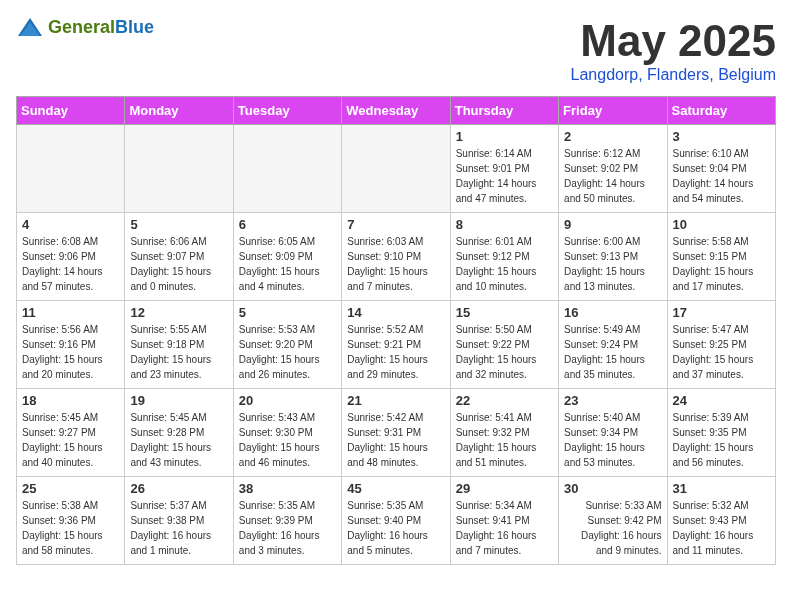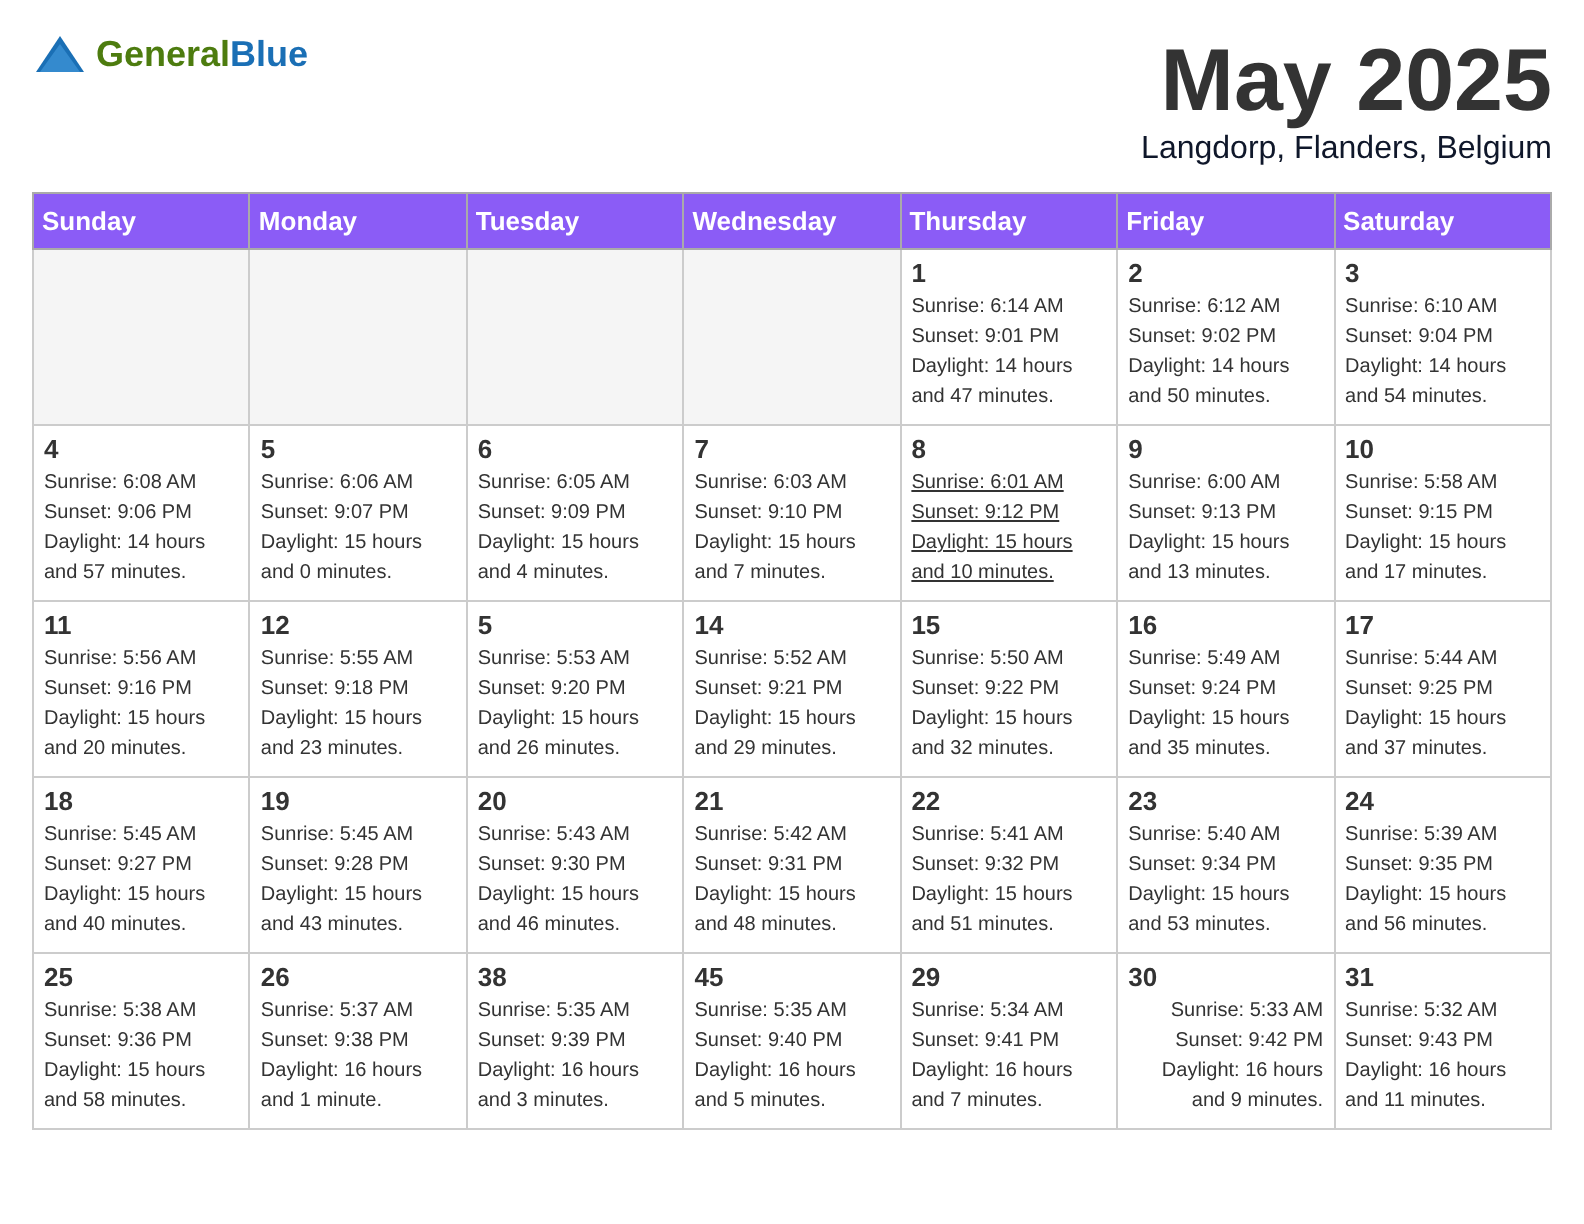--- a/index.html
+++ b/index.html
@@ -28,29 +28,29 @@
     .title-block {
       text-align: right;
     }
     .month-title {
       font-size: 44px;
       font-weight: bold;
       color: #333;
     }
     .location-title {
       font-size: 16px;
-      color: #0f172a;
+      color: #1d4ed8;
     }
     table {
       width: 100%;
       border-collapse: collapse;
       table-layout: fixed;
     }
     th {
-      background-color: #8b5cf6;
+      background-color: #d946ef;
       color: #fff;
       font-size: 13px;
       font-weight: bold;
       padding: 6px 4px;
       text-align: left;
       border: 1px solid #aaa;
     }
     td {
       vertical-align: top;
       border: 1px solid #ccc;
@@ -161,21 +161,21 @@
         </td>
         <td>
           <div class="day-number">7</div>
           <div class="day-info" style="white-space: pre-line;">Sunrise: 6:03 AM
 Sunset: 9:10 PM
 Daylight: 15 hours
 and 7 minutes.</div>
         </td>
         <td>
           <div class="day-number">8</div>
-          <div class="day-info" style="white-space: pre-line; text-decoration: underline;">Sunrise: 6:01 AM
+          <div class="day-info" style="white-space: pre-line;">Sunrise: 6:01 AM
 Sunset: 9:12 PM
 Daylight: 15 hours
 and 10 minutes.</div>
         </td>
         <td>
           <div class="day-number">9</div>
           <div class="day-info" style="white-space: pre-line;">Sunrise: 6:00 AM
 Sunset: 9:13 PM
 Daylight: 15 hours
 and 13 minutes.</div>
@@ -226,21 +226,21 @@
         </td>
         <td>
           <div class="day-number">16</div>
           <div class="day-info" style="white-space: pre-line;">Sunrise: 5:49 AM
 Sunset: 9:24 PM
 Daylight: 15 hours
 and 35 minutes.</div>
         </td>
         <td>
           <div class="day-number">17</div>
-          <div class="day-info" style="white-space: pre-line;">Sunrise: 5:44 AM
+          <div class="day-info" style="white-space: pre-line;">Sunrise: 5:47 AM
 Sunset: 9:25 PM
 Daylight: 15 hours
 and 37 minutes.</div>
         </td>
       </tr>
       <tr>
         <td>
           <div class="day-number">18</div>
           <div class="day-info" style="white-space: pre-line;">Sunrise: 5:45 AM
 Sunset: 9:27 PM

